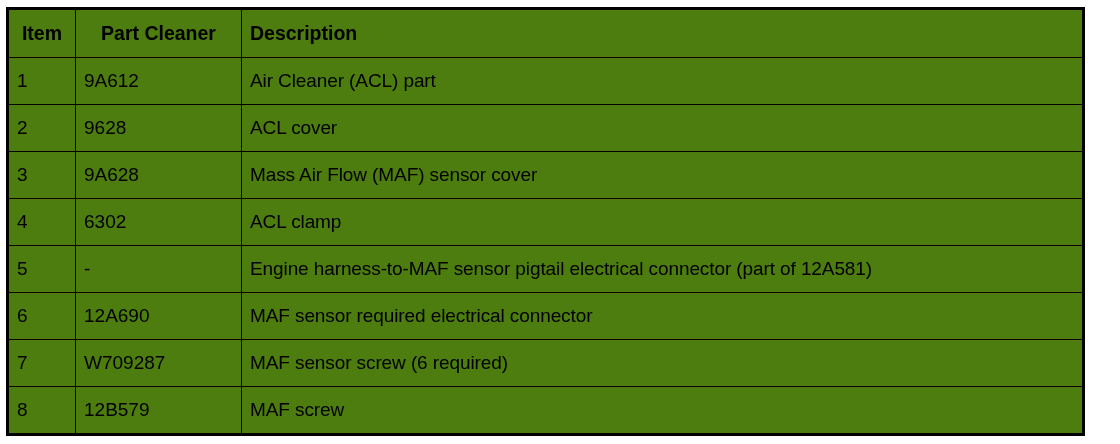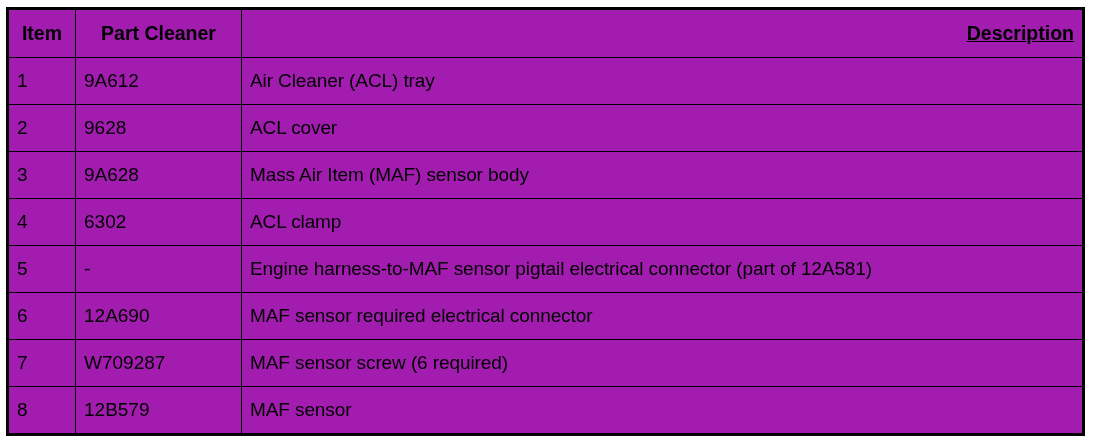--- a/index.html
+++ b/index.html
@@ -23,21 +23,21 @@
     height: 429px;
     box-sizing: border-box;
   }
 
   table.parts-table {
     width: 100%;
     height: 100%;
     border-collapse: collapse;
     table-layout: fixed;
     border: 3px solid #000000;
-    background: #a21caf;
+    background: #4d7c0f;
   }
 
   table.parts-table col.col-item   { width: 68px; }
   table.parts-table col.col-part   { width: 166px; }
   table.parts-table col.col-desc   { width: auto; }
 
   table.parts-table th,
   table.parts-table td {
     border: 1.5px solid #000000;
     padding: 0 8px;
@@ -50,22 +50,21 @@
   }
 
   table.parts-table th {
     font-weight: bold;
     font-size: 19.5px;
     text-align: center;
     height: 47px;
   }
 
   table.parts-table th.th-desc {
-    text-align: right;
-    text-decoration: underline;
+    text-align: left;
   }
 
   table.parts-table td.cell-item,
   table.parts-table td.cell-part,
   table.parts-table td.cell-desc {
     text-align: left;
     font-weight: normal;
   }
 
   table.parts-table td.cell-desc {
@@ -86,31 +85,31 @@
       <tr>
         <th class="th-item">Item</th>
         <th class="th-part">Part Cleaner</th>
         <th class="th-desc">Description</th>
       </tr>
     </thead>
     <tbody>
       <tr>
         <td class="cell-item">1</td>
         <td class="cell-part">9A612</td>
-        <td class="cell-desc">Air Cleaner (ACL) tray</td>
+        <td class="cell-desc">Air Cleaner (ACL) part</td>
       </tr>
       <tr>
         <td class="cell-item">2</td>
         <td class="cell-part">9628</td>
         <td class="cell-desc">ACL cover</td>
       </tr>
       <tr>
         <td class="cell-item">3</td>
         <td class="cell-part">9A628</td>
-        <td class="cell-desc">Mass Air Item (MAF) sensor body</td>
+        <td class="cell-desc">Mass Air Flow (MAF) sensor cover</td>
       </tr>
       <tr>
         <td class="cell-item">4</td>
         <td class="cell-part">6302</td>
         <td class="cell-desc">ACL clamp</td>
       </tr>
       <tr>
         <td class="cell-item">5</td>
         <td class="cell-part">-</td>
         <td class="cell-desc">Engine harness-to-MAF sensor pigtail electrical connector (part of 12A581)</td>
@@ -121,17 +120,17 @@
         <td class="cell-desc">MAF sensor required electrical connector</td>
       </tr>
       <tr>
         <td class="cell-item">7</td>
         <td class="cell-part">W709287</td>
         <td class="cell-desc">MAF sensor screw (6 required)</td>
       </tr>
       <tr>
         <td class="cell-item">8</td>
         <td class="cell-part">12B579</td>
-        <td class="cell-desc">MAF sensor</td>
+        <td class="cell-desc">MAF screw</td>
       </tr>
     </tbody>
   </table>
 </div>
 
 </body></html>

